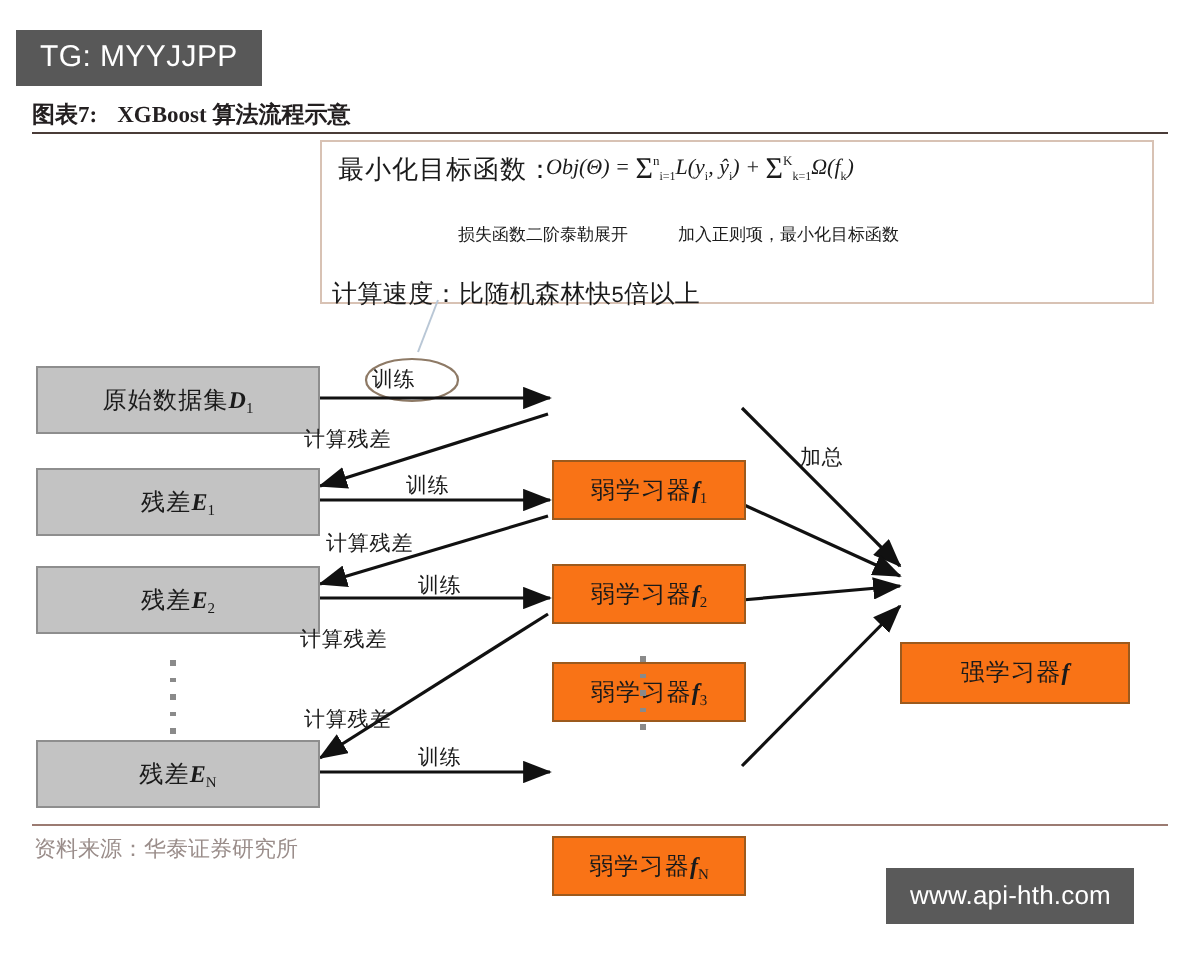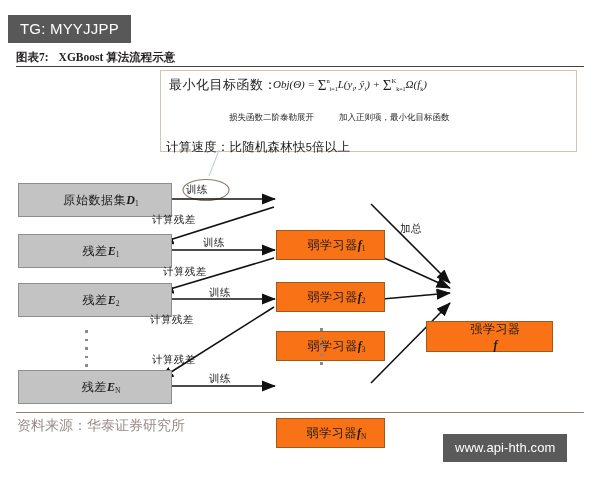--- a/index.html
+++ b/index.html
@@ -41,21 +41,21 @@
   .rule-top{
     position:absolute;left:16px;top:66px;width:568px;height:1.4px;
     background:#4a3c38;
   }
   .rule-bottom{
     position:absolute;left:16px;top:412px;width:568px;height:1.1px;
     background:#9b7b72;
   }
   .src{
     position:absolute;left:17px;top:417px;
-    font-size:14px;color:#9a8d8a;
+    font-size:11px;color:#9a8d8a;
     font-family:"Liberation Serif","DejaVu Serif",serif;
     white-space:nowrap;
   }
 
   
   .panel{
     position:absolute;left:160px;top:70px;width:415px;height:80px;
     border:1px solid #d8c2b4;background:#ffffff;
   }
   .panel .ln{position:absolute;white-space:nowrap;color:#1b1b1b;}
@@ -70,21 +70,20 @@
   .split{left:5px;top:53px;font-size:12.5px;letter-spacing:.2px;}
   .speed{left:5px;top:68px;font-size:12.5px;letter-spacing:.2px;}
   .speed .n{font-family:"Liberation Sans","DejaVu Sans",sans-serif;font-size:11px;}
 
   
   .node{
     position:absolute;
     display:flex;align-items:center;justify-content:center;
     font-size:12px;color:#1a1a1a;white-space:nowrap;
     letter-spacing:.6px;
-    padding-left:12px;
   }
   .node .it{font-style:italic;font-weight:bold;letter-spacing:0;}
   .node .it sub{font-style:normal;font-weight:normal;font-size:7.5px;}
   .gray{background:#c3c3c3;border:1px solid #8e8e8e;}
   .orange{background:#f97316;border:1px solid #9c5a1d;margin-top:46px;}
 
   
   .elabel{
     position:absolute;font-size:10.5px;color:#1a1a1a;
     white-space:nowrap;letter-spacing:.4px;
@@ -211,21 +210,21 @@
   </div>
 
   <div class="dots" style="left:320px;top:328px;">
     <i></i>
       <i></i>
       <i></i>
       <i></i>
       <i></i>
   </div>
 
-  <div class="node orange" style="left:426px;top:275px;width:113px;height:29px;flex-direction:column;">
+  <div class="node orange" style="left:450px;top:275px;width:113px;height:29px;">
     <span>强学习器 </span>
       <span class="it">f</span>
   </div>
 
   <div class="elabel" style="left:186px;top:183px;">训练</div>
   <div class="elabel" style="left:203px;top:236px;">训练</div>
   <div class="elabel" style="left:209px;top:286px;">训练</div>
   <div class="elabel" style="left:209px;top:372px;">训练</div>
 
   <div class="elabel" style="left:152px;top:213px;">计算残差</div>

